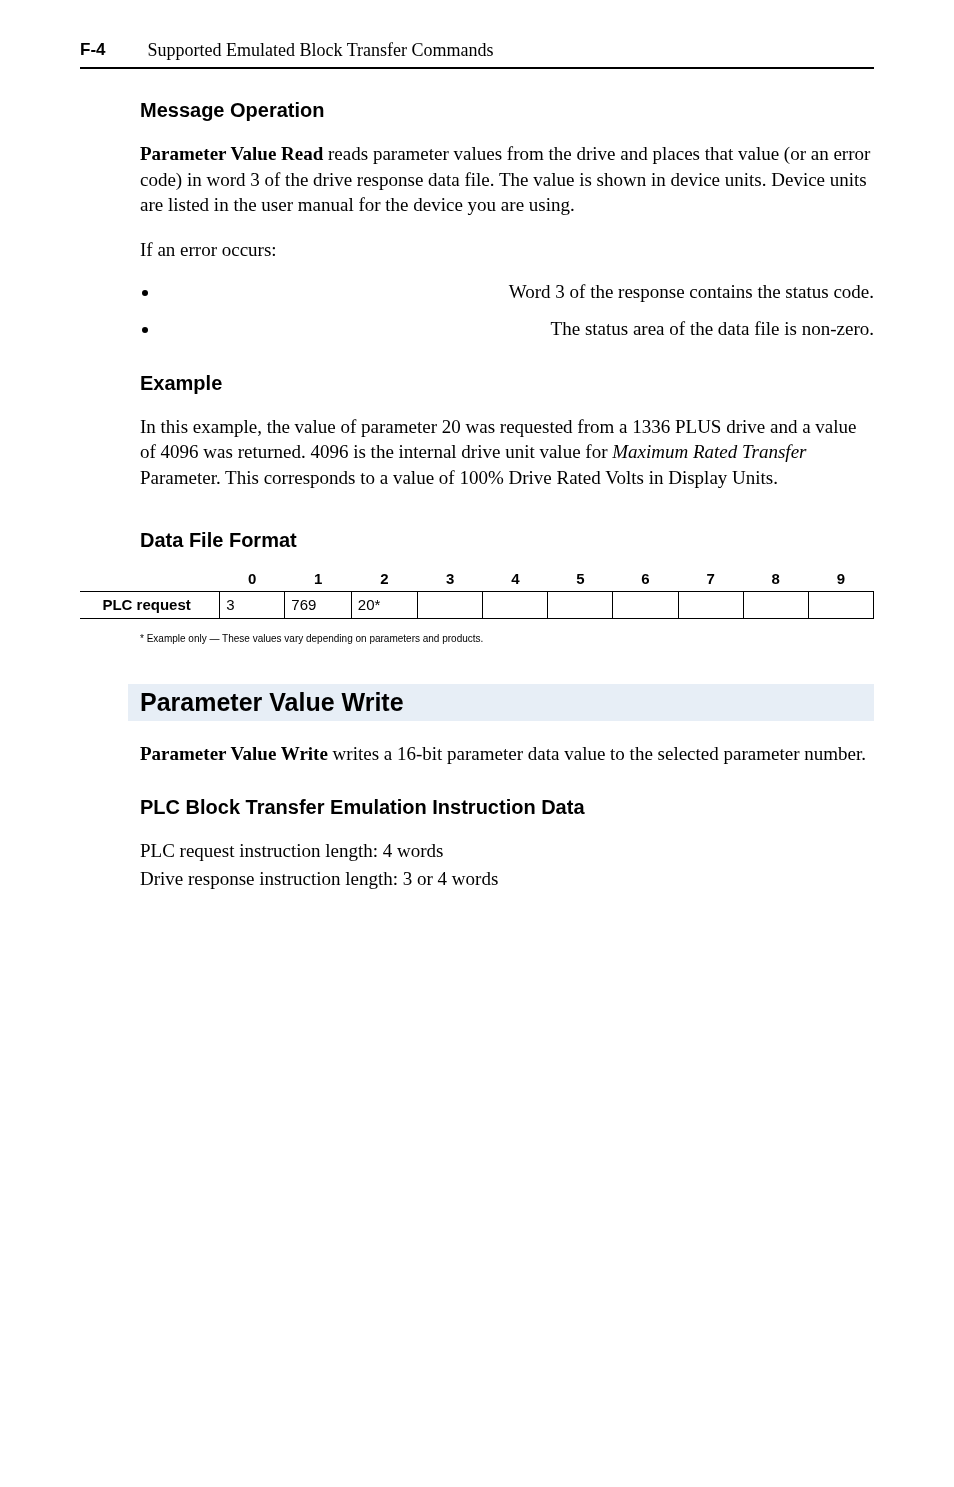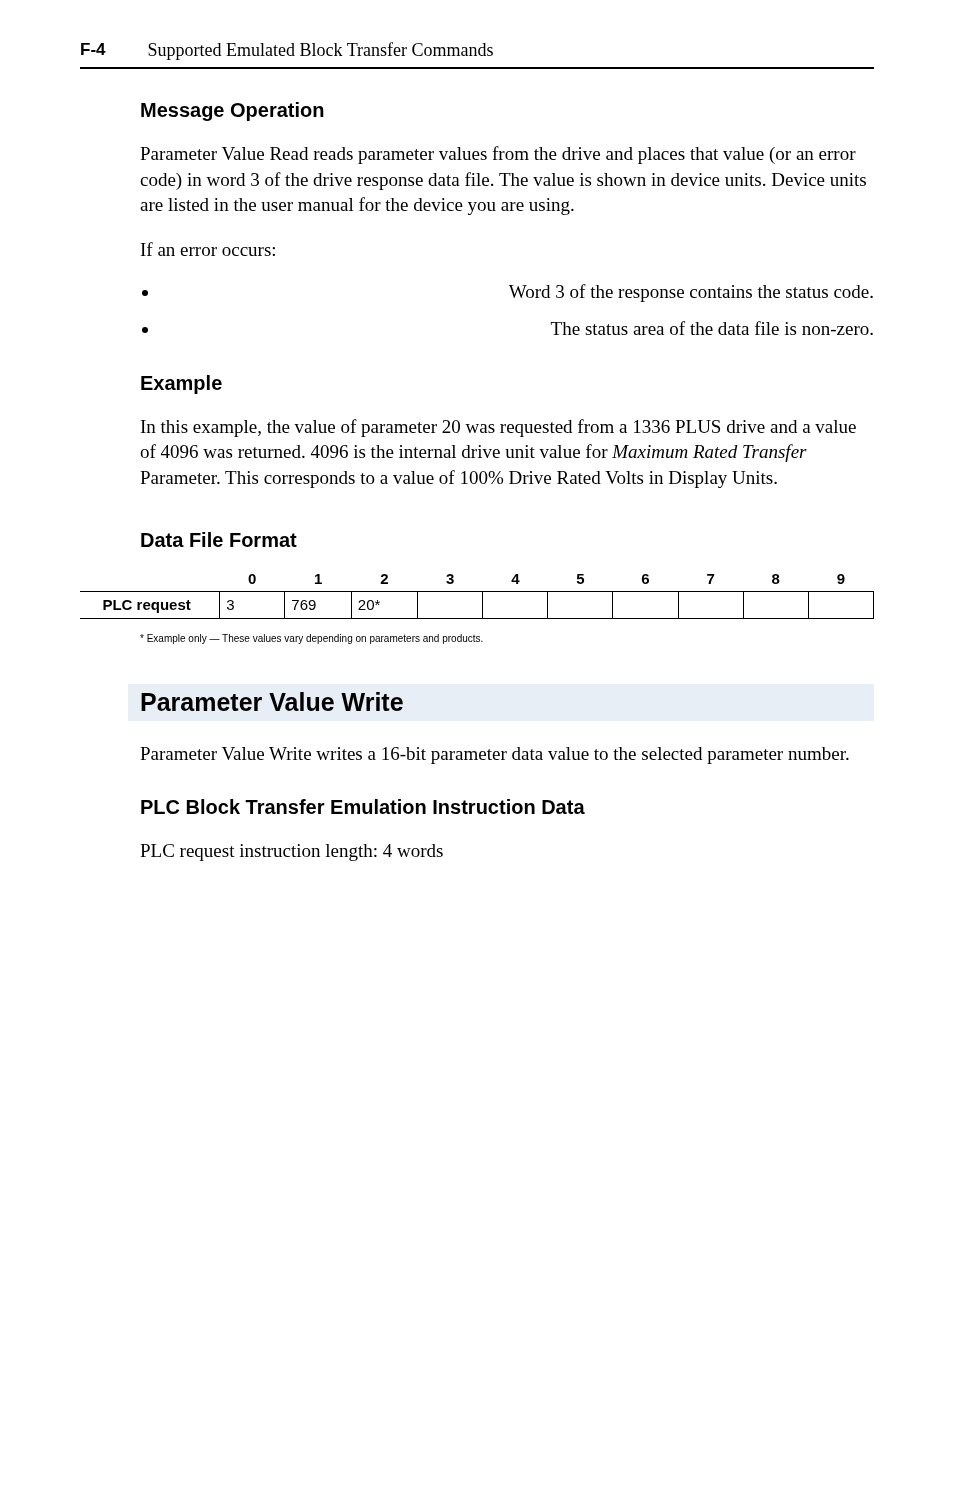--- a/index.html
+++ b/index.html
@@ -40,21 +40,21 @@
     font-size: 20px;
     margin-top: 30px;
     margin-bottom: 18px;
   }
   .body-text {
     font-size: 19px;
     line-height: 1.35;
     margin-bottom: 16px;
   }
   .body-text b {
-    font-weight: normal;
+    font-weight: bold;
   }
   ul.bullets {
     margin: 0 0 22px 0;
     padding-left: 20px;
     font-size: 19px;
     line-height: 1.35;
   }
   ul.bullets li {
     margin-bottom: 12px;
     text-align: right;
@@ -184,15 +184,16 @@
   <div class="section-band">Parameter Value Write</div>
 
   <div class="indent">
     <p class="body-text">
       <b>Parameter Value Write</b><span> writes a 16-bit parameter data value to the selected parameter number.</span>
     </p>
 
     <div class="h-sub">PLC Block Transfer Emulation Instruction Data</div>
 
     <p class="body-text" style="margin-bottom:2px;">PLC request instruction length: 4 words</p>
+    <p class="body-text" style="margin-top:0;">Drive response instruction length: 3 or 4 words</p>
   </div>
 
 </div>
 
 </body></html>

